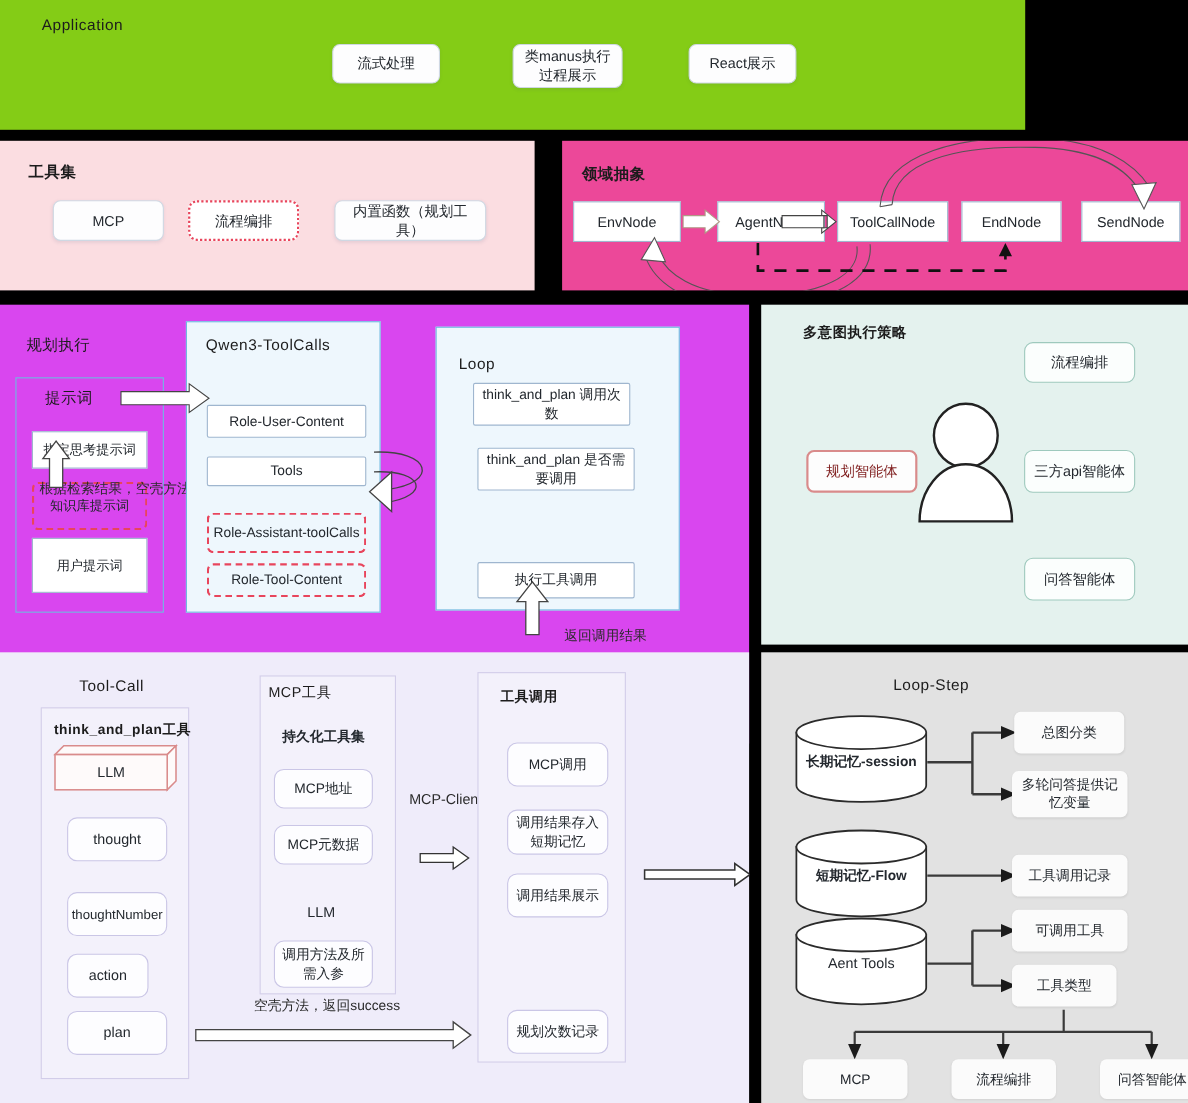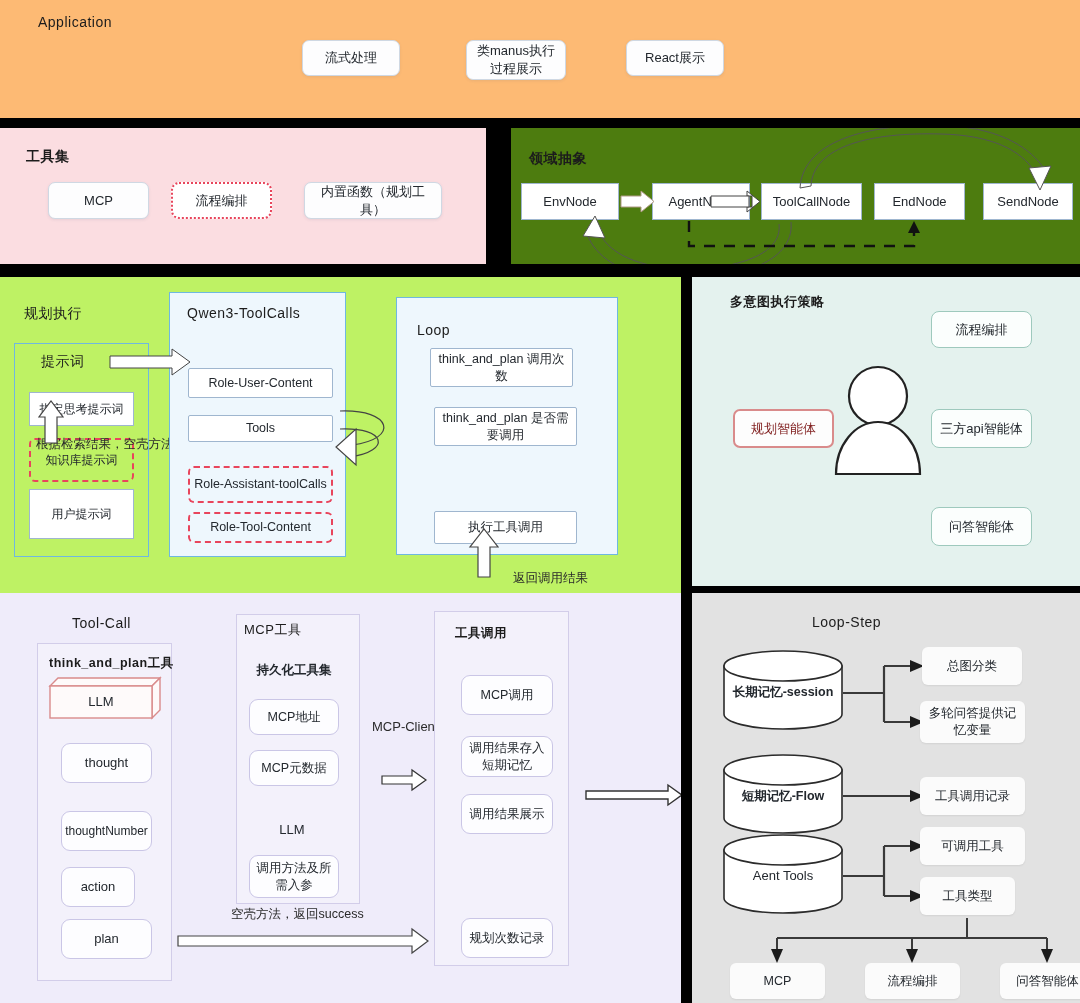--- a/index.html
+++ b/index.html
@@ -26,21 +26,21 @@
   .grp-blue2{border:1px solid #6fb8e0;background:#eef7fd;}
   .grp-lilac{border:1px solid #d2cde9;background:#f3f1fb;}
   .lbl{position:absolute;font-size:13px;color:#2a2a2a;white-space:nowrap;}
   svg.ov{position:absolute;left:0;top:0;overflow:visible;pointer-events:none;}
 </style>
 </head>
 <body>
 
 <div id="page">
 
-  <div class="panel" style="left:0;top:0;width:1080px;height:118px;background:#fdba74;">
+  <div class="panel" style="left:0;top:0;width:932px;height:118px;background:#84cc16;">
     <div class="ptitle" style="left:38px;top:14px;">Application</div>
     <div class="box wbox" style="left:302px;top:40px;width:98px;height:36px;">
       <span>流式处理</span>
     </div>
     <div class="box wbox" style="left:466px;top:40px;width:100px;height:40px;">
       <span>类manus执行过程展示</span>
     </div>
     <div class="box wbox" style="left:626px;top:40px;width:98px;height:36px;">
       <span>React展示</span>
     </div>
@@ -52,21 +52,21 @@
       <span>MCP</span>
     </div>
     <div class="box dotred" style="left:171px;top:54px;width:101px;height:37px;">
       <span>流程编排</span>
     </div>
     <div class="box wbox" style="left:304px;top:54px;width:138px;height:37px;">
       <span>内置函数（规划工具）</span>
     </div>
   </div>
 
-  <div class="panel" style="left:511px;top:128px;width:569px;height:136px;background:#4d7c0f;">
+  <div class="panel" style="left:511px;top:128px;width:569px;height:136px;background:#ec4899;">
     <div class="ptitle bold" style="left:18px;top:22px;">领域抽象</div>
 
     <div class="box plainb" style="left:10px;top:55px;width:98px;height:37px;">
       <span>EnvNode</span>
     </div>
     <div class="box plainb" style="left:141px;top:55px;width:98px;height:37px;">
       <span>AgentNode</span>
     </div>
     <div class="box plainb" style="left:250px;top:55px;width:101px;height:37px;">
       <span>ToolCallNode</span>
@@ -92,21 +92,21 @@
 
       <path d="M268,96 C272,128 220,144 160,140 C120,137 96,122 88,104" fill="none" stroke="#555" stroke-width="1"></path>
       <path d="M280,94 C284,136 222,154 152,150 C110,147 84,128 76,106" fill="none" stroke="#555" stroke-width="1"></path>
       <polygon points="94,104 72,102 82,124" fill="#fff" stroke="#555" stroke-width="1" transform="rotate(180 83 106)"></polygon>
 
       <path d="M178,93 L178,118 L403,118 L403,99" fill="none" stroke="#111" stroke-width="2.4" stroke-dasharray="11,9"></path>
       <polygon points="403,93 397,105 409,105" fill="#111"></polygon>
     </svg>
   </div>
 
-  <div class="panel" style="left:0;top:277px;width:681px;height:399px;background:#bef264;">
+  <div class="panel" style="left:0;top:277px;width:681px;height:399px;background:#d946ef;">
     <div class="ptitle" style="left:24px;top:28px;">规划执行</div>
 
     <div class="grp grp-blue" style="left:14px;top:343px;left:14px;top:66px;width:135px;height:214px;"></div>
     <div class="ptitle" style="left:41px;top:76px;">提示词</div>
     <div class="box plainb" style="left:29px;top:115px;width:105px;height:34px;font-size:12px;">
       <span>指定思考提示词</span>
     </div>
     <div class="box dashred" style="left:29px;top:161px;width:105px;height:44px;font-size:12px;">
       <span>知识库提示词</span>
     </div>

